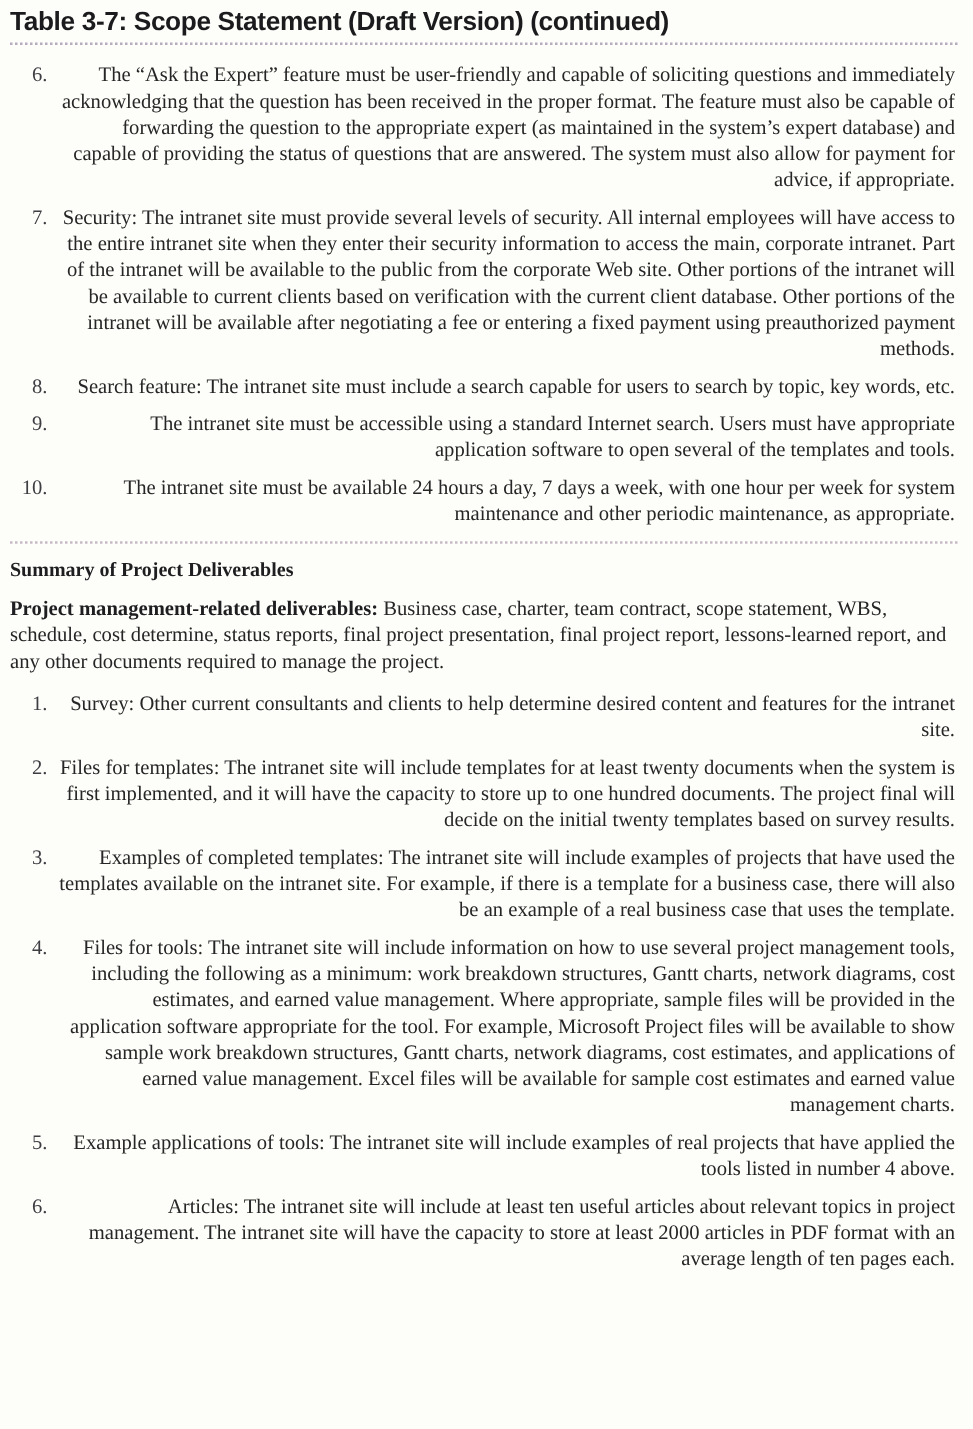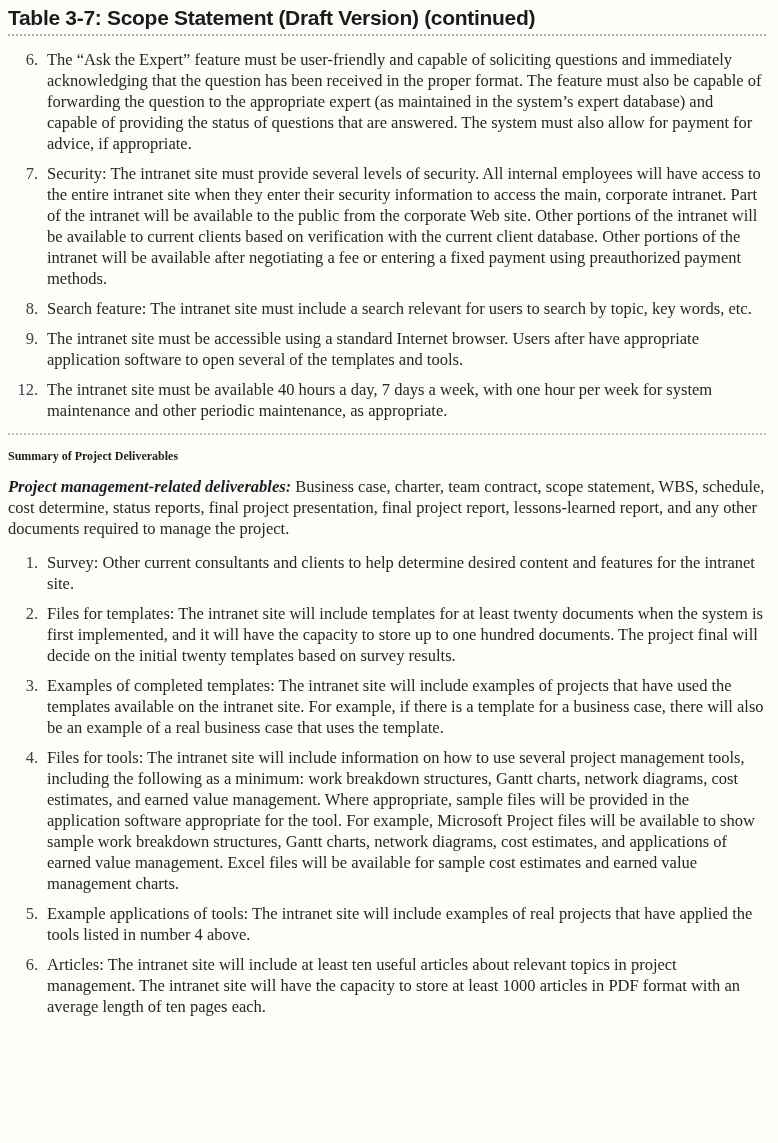--- a/index.html
+++ b/index.html
@@ -42,69 +42,69 @@
   }
   .num {
     flex: 0 0 30px;
     text-align: right;
     padding-right: 9px;
     color: #3d3d42;
   }
   .txt {
     flex: 1;
     padding-right: 2px;
+    text-align: right;
   }
   .section-divider {
     border: none;
     border-top: 2px dotted #c6bac6;
     margin: 12px 0 0 0;
   }
   h2.sub-heading {
     font-family: "Liberation Serif", "DejaVu Serif", serif;
     font-weight: bold;
-    font-size: 12px;
+    font-size: 16px;
     line-height: 21px;
     color: #1e1e20;
     margin: 11px 0 0 0;
   }
   p.runin-para {
     margin: 9px 0 0 0;
   }
   p.runin-para strong {
     color: #1e1e20;
-    font-style: italic;
   }
 </style>
 </head>
 <body>
 
 <div class="page">
 
   <h1 class="table-title">Table 3-7: Scope Statement (Draft Version) (continued)</h1>
 
   <ol class="doc-list">
     <li>
       <span class="num">6.</span>
       <span class="txt">The “Ask the Expert” feature must be user-friendly and capable of soliciting questions and immediately acknowledging that the question has been received in the proper format. The feature must also be capable of forwarding the question to the appropriate expert (as maintained in the system’s expert database) and capable of providing the status of questions that are answered. The system must also allow for payment for advice, if appropriate.</span>
     </li>
     <li>
       <span class="num">7.</span>
       <span class="txt">Security: The intranet site must provide several levels of security. All internal employees will have access to the entire intranet site when they enter their security information to access the main, corporate intranet. Part of the intranet will be available to the public from the corporate Web site. Other portions of the intranet will be available to current clients based on verification with the current client database. Other portions of the intranet will be available after negotiating a fee or entering a fixed payment using preauthorized payment methods.</span>
     </li>
     <li>
       <span class="num">8.</span>
-      <span class="txt">Search feature: The intranet site must include a search relevant for users to search by topic, key words, etc.</span>
+      <span class="txt">Search feature: The intranet site must include a search capable for users to search by topic, key words, etc.</span>
     </li>
     <li>
       <span class="num">9.</span>
-      <span class="txt">The intranet site must be accessible using a standard Internet browser. Users after have appropriate application software to open several of the templates and tools.</span>
+      <span class="txt">The intranet site must be accessible using a standard Internet search. Users must have appropriate application software to open several of the templates and tools.</span>
     </li>
     <li>
-      <span class="num">12.</span>
-      <span class="txt">The intranet site must be available 40 hours a day, 7 days a week, with one hour per week for system maintenance and other periodic maintenance, as appropriate.</span>
+      <span class="num">10.</span>
+      <span class="txt">The intranet site must be available 24 hours a day, 7 days a week, with one hour per week for system maintenance and other periodic maintenance, as appropriate.</span>
     </li>
   </ol>
 
   <hr class="section-divider">
 
   <h2 class="sub-heading">Summary of Project Deliverables</h2>
 
   <p class="runin-para">
     <strong>Project management-related deliverables:</strong><span> Business case, charter, team contract, scope statement, WBS, schedule, cost determine, status reports, final project presentation, final project report, lessons-learned report, and any other documents required to manage the project.</span>
   </p>
@@ -126,17 +126,17 @@
     <li>
       <span class="num">4.</span>
       <span class="txt">Files for tools: The intranet site will include information on how to use several project management tools, including the following as a minimum: work breakdown structures, Gantt charts, network diagrams, cost estimates, and earned value management. Where appropriate, sample files will be provided in the application software appropriate for the tool. For example, Microsoft Project files will be available to show sample work breakdown structures, Gantt charts, network diagrams, cost estimates, and applications of earned value management. Excel files will be available for sample cost estimates and earned value management charts.</span>
     </li>
     <li>
       <span class="num">5.</span>
       <span class="txt">Example applications of tools: The intranet site will include examples of real projects that have applied the tools listed in number 4 above.</span>
     </li>
     <li>
       <span class="num">6.</span>
-      <span class="txt">Articles: The intranet site will include at least ten useful articles about relevant topics in project management. The intranet site will have the capacity to store at least 1000 articles in PDF format with an average length of ten pages each.</span>
+      <span class="txt">Articles: The intranet site will include at least ten useful articles about relevant topics in project management. The intranet site will have the capacity to store at least 2000 articles in PDF format with an average length of ten pages each.</span>
     </li>
   </ol>
 
 </div>
 
 </body></html>

